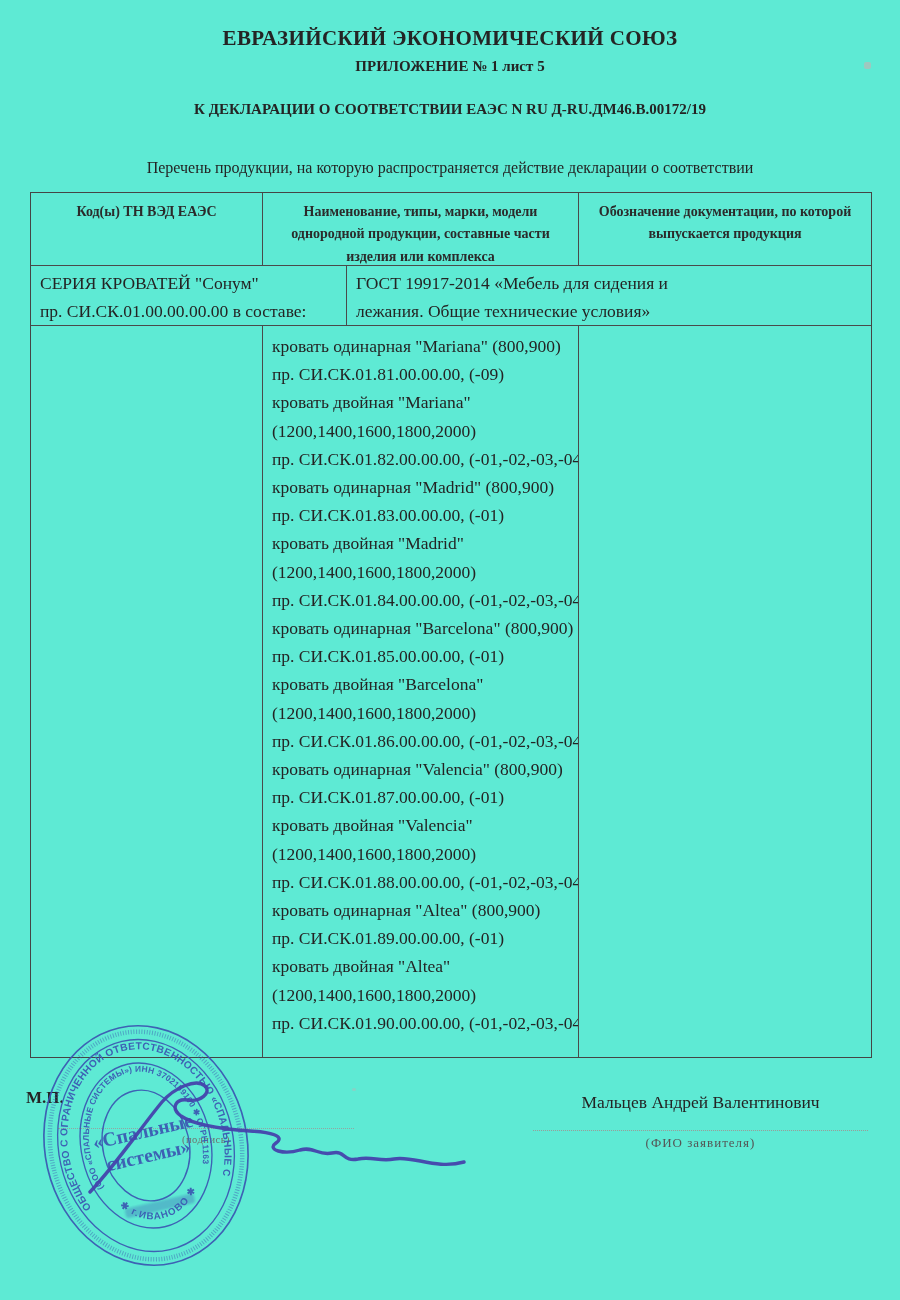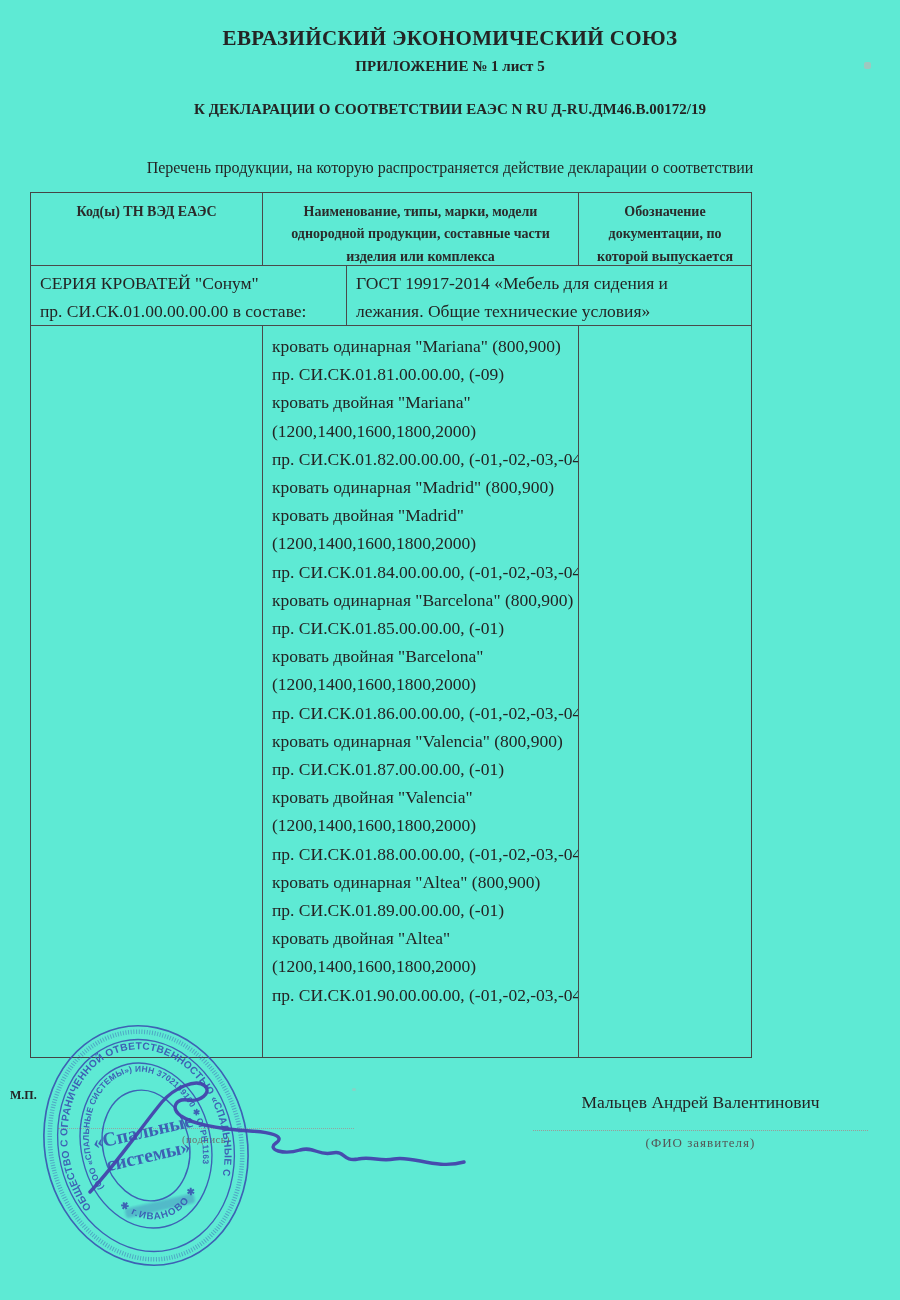--- a/index.html
+++ b/index.html
@@ -13,21 +13,21 @@
     overflow:hidden;
   }
   
   .hline{position:absolute;left:0;width:900px;text-align:center;font-weight:bold;white-space:nowrap;}
   .hline1{top:26px;font-size:21px;letter-spacing:.4px;}
   .hline2{top:58px;font-size:15px;}
   .hline3{top:101px;font-size:15px;}
   .caption{position:absolute;left:0;top:159px;width:900px;text-align:center;font-size:16px;}
   
   .doc-table{
-    position:absolute;left:30px;top:192px;width:722px;height:866px;
+    position:absolute;left:30px;top:192px;width:842px;height:866px;
     border:1.6px solid #454545;box-sizing:border-box;
     display:flex;flex-direction:column;
   }
   .trow{display:flex;box-sizing:border-box;border-bottom:1.4px solid #4a4a4a;}
   .trow:last-child{border-bottom:none;}
   .tcell{box-sizing:border-box;border-right:1.4px solid #4a4a4a;overflow:hidden;}
   .tcell:last-child{border-right:none;}
   .c1{width:232px;}
   .c2{width:316px;}
   .c3{flex:1;}
@@ -35,21 +35,21 @@
   .thead .tcell{
     font-size:14px;font-weight:bold;text-align:center;
     padding:8px 14px 0 14px;line-height:1.6;color:#2b2b2b;
   }
   .r1{height:60px;}
   .r2{flex:1;}
   .body-cell{font-size:17.5px;line-height:28.2px;padding:3px 8px 0 9px;}
   .body-cell .line{white-space:nowrap;}
   .r2 .body-cell{padding-top:6px;}
   
-  .mp{position:absolute;left:10px;top:1088px;font-size:12px;font-weight:bold;}
+  .mp{position:absolute;left:26px;top:1088px;font-size:17px;font-weight:bold;}
   .sig-line-left{
     position:absolute;left:58px;top:1128px;width:296px;height:0;
     border-top:1.6px dotted #9b9b98;opacity:.85;z-index:1;
   }
   .sig-caption-left{
     position:absolute;left:100px;top:1134px;width:212px;text-align:center;
     font-size:10.5px;color:#6f6f6c;z-index:1;letter-spacing:.5px;
   }
   .fio-block{position:absolute;left:533px;top:1092px;width:335px;text-align:center;}
   .fio-name{font-size:17.5px;}
@@ -94,20 +94,21 @@
     </div>
     <div class="trow r2">
       <div class="tcell c1 body-cell"></div>
       <div class="tcell c2 body-cell">
           <div class="line">кровать одинарная "Mariana" (800,900)</div>
           <div class="line">пр. СИ.СК.01.81.00.00.00, (-09)</div>
           <div class="line">кровать двойная "Mariana"</div>
           <div class="line">(1200,1400,1600,1800,2000)</div>
           <div class="line">пр. СИ.СК.01.82.00.00.00, (-01,-02,-03,-04)</div>
           <div class="line">кровать одинарная "Madrid" (800,900)</div>
+          <div class="line">пр. СИ.СК.01.83.00.00.00, (-01)</div>
           <div class="line">кровать двойная "Madrid"</div>
           <div class="line">(1200,1400,1600,1800,2000)</div>
           <div class="line">пр. СИ.СК.01.84.00.00.00, (-01,-02,-03,-04)</div>
           <div class="line">кровать одинарная "Barcelona" (800,900)</div>
           <div class="line">пр. СИ.СК.01.85.00.00.00, (-01)</div>
           <div class="line">кровать двойная "Barcelona"</div>
           <div class="line">(1200,1400,1600,1800,2000)</div>
           <div class="line">пр. СИ.СК.01.86.00.00.00, (-01,-02,-03,-04)</div>
           <div class="line">кровать одинарная "Valencia" (800,900)</div>
           <div class="line">пр. СИ.СК.01.87.00.00.00, (-01)</div>

